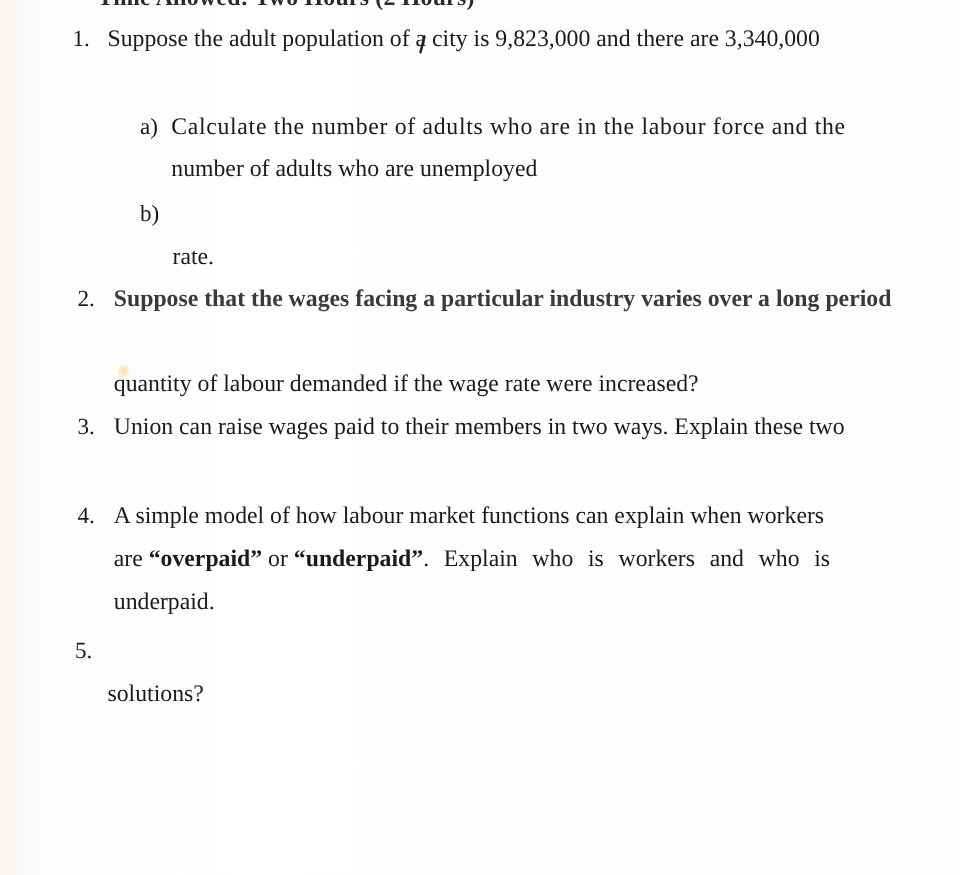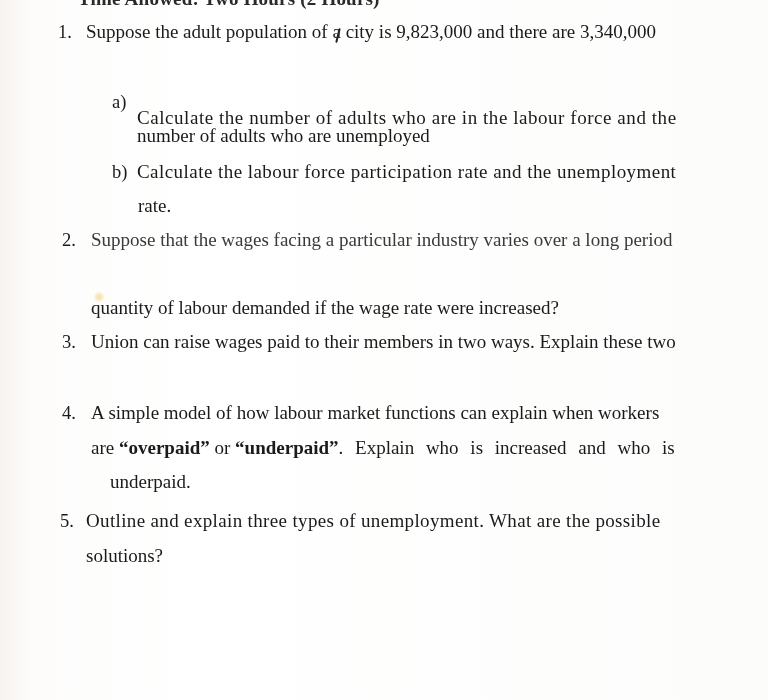--- a/index.html
+++ b/index.html
@@ -42,20 +42,21 @@
       position: absolute;
       font-size: 18.5px;
       line-height: 22px;
     }
     .justify {
       display: flex;
       justify-content: space-between;
     }
     .faded {
       color: #3a3a3a;
+      font-weight: bold;
     }
     b { font-weight: bold; }
     .pen-mark {
       position: absolute;
       left: 337px;
       top: 28px;
       width: 2px;
       height: 15px;
       background: #222;
       transform: rotate(14deg);
@@ -78,41 +79,39 @@
 
   <div class="header-cut">Time Allowed: Two Hours (2 Hours)</div>
 
   <div class="num" style="left:58px; top:21px;">1.</div>
   <div class="line" style="left:86px; top:21px; width:618px;">
     <span>Suppose the adult population of a city is 9,823,000 and there are 3,340,000</span>
   </div>
   <div class="pen-mark"></div>
 
   <div class="num" style="left:112px; top:91px;">a)</div>
-  <div class="line" style="left:137px; top:91px; width:567px; letter-spacing:0.55px;margin-top:16px;">Calculate the number of adults who are in the labour force and the</div>
+  <div class="line" style="left:137px; top:91px; width:567px; letter-spacing:0.55px;">Calculate the number of adults who are in the labour force and the</div>
   <div class="line" style="left:137px; top:125px;">number of adults who are unemployed</div>
 
   <div class="num" style="left:112px; top:161px;">b)</div>
-  <div class="line" style="left:137px; top:161px; letter-spacing:0.45px;">Calculate the labour force participation rate and the unemployment</div>
   <div class="line" style="left:138px; top:195px;">rate.</div>
 
   <div class="num" style="left:62px; top:229px;">2.</div>
   <div class="line faded" style="left:91px; top:229px;">Suppose that the wages facing a particular industry varies over a long period</div>
   <div class="stain"></div>
   <div class="line" style="left:91px; top:297px;">quantity of labour demanded if the wage rate were increased?</div>
 
   <div class="num" style="left:62px; top:331px;">3.</div>
   <div class="line" style="left:91px; top:331px;text-align:right;">Union can raise wages paid to their members in two ways. Explain these two</div>
 
   <div class="num" style="left:62px; top:402px;">4.</div>
   <div class="line" style="left:91px; top:402px;">A simple model of how labour market functions can explain when workers</div>
   <div class="line justify" style="left:91px; top:437px; width:614px;">
     <span>
-      <span>are </span><b>“overpaid”</b><span> or </span><b>“underpaid”</b><span style="word-spacing:7px;">. Explain who is increased and who is</span>
+      <span>are </span><b>“overpaid”</b><span> or </span><b>“underpaid”</b><span style="word-spacing:7px;">. Explain who is workers and who is</span>
     </span>
   </div>
-  <div class="line" style="left:91px; top:471px;margin-left:19px;">underpaid.</div>
+  <div class="line" style="left:91px; top:471px;">underpaid.</div>
 
   <div class="num" style="left:60px; top:510px;">5.</div>
-  <div class="line" style="left:86px; top:510px; letter-spacing:0.35px;">Outline and explain three types of unemployment. What are the possible</div>
   <div class="line" style="left:86px; top:545px;">solutions?</div>
 
 </div>
 
 </body></html>

